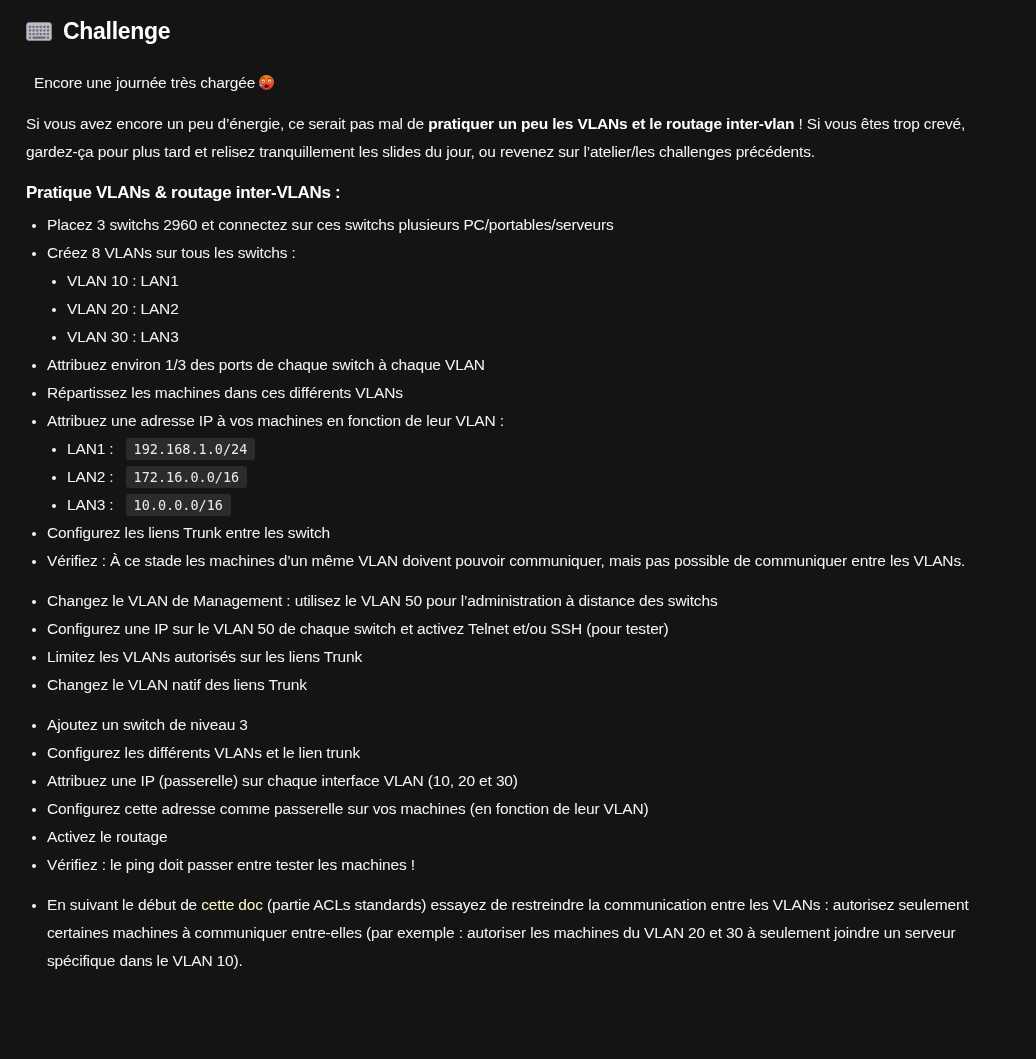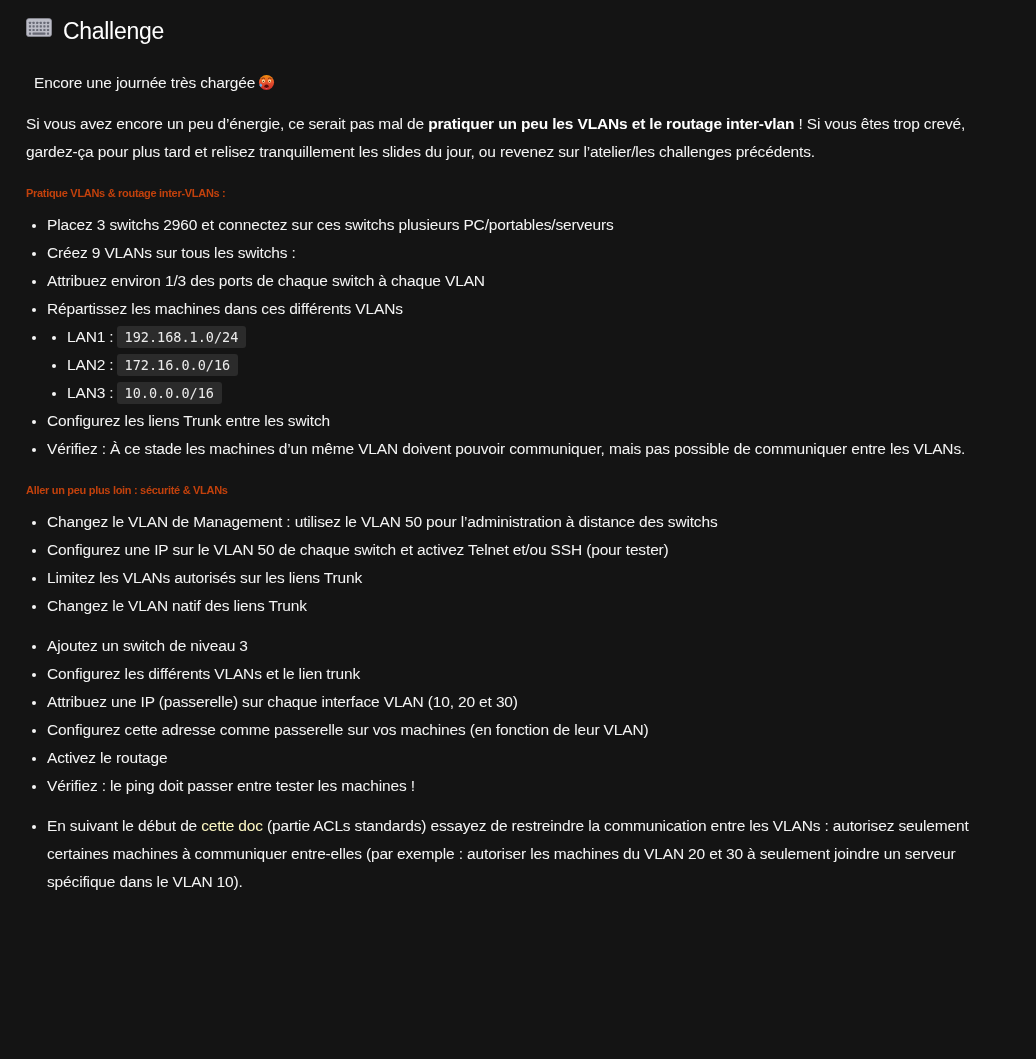--- a/index.html
+++ b/index.html
@@ -14,37 +14,37 @@
     letter-spacing: -0.15px;
   }
   main.doc {
     box-sizing: border-box;
     width: 1036px;
     min-height: 1059px;
     padding: 14px 26px 24px 26px;
   }
   h1.page-title {
     display: flex;
-    align-items: flex-start;
+    align-items: center;
     gap: 11px;
     font-size: 23px;
-    font-weight: 400;
+    font-weight: 700;
     letter-spacing: -0.3px;
     margin: 4px 0 24px 0;
     color: #ffffff;
   }
   h1 .kbd-wrap { display: inline-flex; align-items: center; }
   p { margin: 10px 0; line-height: 28px; }
   p.greeting { margin: 18px 0 10px 8px; }
   p.intro { margin: 10px 0 8px 0; }
   h2.section-heading {
-    font-size: 11px;
+    font-size: 17px;
     font-weight: 700;
     letter-spacing: -0.3px;
-    color: #c2410c;
+    color: #ffffff;
     margin: 14px 0 5px 0;
     line-height: 26px;
   }
   ul.doc-list {
     margin: 0 0 12px 0;
     padding-left: 21px;
     list-style: disc;
   }
   ul.doc-list ul {
     margin: 0;
@@ -57,21 +57,21 @@
   li::marker { color: #f5f5f5; font-size: 0.85em; }
   strong { font-weight: 700; color: #ffffff; }
   code.inline-code {
     font-family: "DejaVu Sans Mono", "Liberation Mono", monospace;
     font-size: 13.5px;
     letter-spacing: 0;
     background: #2b2b2b;
     color: #ececec;
     padding: 3px 8px;
     border-radius: 3px;
-    margin-left: 3px;
+    margin-left: 12px;
   }
   a.doc-link {
     color: #fef9c3;
     text-decoration: none;
     cursor: pointer;
   }
   .emoji {
     display: inline-block;
     vertical-align: -3px;
     margin-left: 3px;
@@ -134,36 +134,40 @@
         <path d="M14.5 28 q3.5 3 7 0 q-1 3.5 -3.5 3.5 q-2.5 0 -3.5 -3.5z" fill="#e75a70"></path>
         <path d="M4.5 20 q-3 4.5 0 6.5 q3 2 4.5 -1.5 q1 -2.8 -4.5 -5z" fill="#5dadec"></path>
       </svg>
     </span></p>
 
   <p class="intro"><span>Si vous avez encore un peu d’énergie, ce serait pas mal de </span><strong>pratiquer un peu les VLANs et le routage inter-vlan</strong><span> ! Si vous êtes trop crevé, gardez-ça pour plus tard et relisez tranquillement les slides du jour, ou revenez sur l’atelier/les challenges précédents.</span></p>
 
   <h2 class="section-heading">Pratique VLANs &amp; routage inter-VLANs :</h2>
   <ul class="doc-list">
     <li><span>Placez 3 switchs 2960 et connectez sur ces switchs plusieurs PC/portables/serveurs</span></li>
-    <li><span>Créez 9 VLANs sur tous les switchs :</span>
+    <li><span>Créez 8 VLANs sur tous les switchs :</span>
+      <ul>
+        <li><span>VLAN 10 : LAN1</span></li>
+        <li><span>VLAN 20 : LAN2</span></li>
+        <li><span>VLAN 30 : LAN3</span></li>
+      </ul>
     </li>
     <li><span>Attribuez environ 1/3 des ports de chaque switch à chaque VLAN</span></li>
     <li><span>Répartissez les machines dans ces différents VLANs</span></li>
-    <li>
+    <li><span>Attribuez une adresse IP à vos machines en fonction de leur VLAN :</span>
       <ul>
         <li><span>LAN1 :</span><code class="inline-code">192.168.1.0/24</code></li>
         <li><span>LAN2 :</span><code class="inline-code">172.16.0.0/16</code></li>
         <li><span>LAN3 :</span><code class="inline-code">10.0.0.0/16</code></li>
       </ul>
     </li>
     <li><span>Configurez les liens Trunk entre les switch</span></li>
     <li><span>Vérifiez : À ce stade les machines d’un même VLAN doivent pouvoir communiquer, mais pas possible de communiquer entre les VLANs.</span></li>
   </ul>
 
-  <h2 class="section-heading">Aller un peu plus loin : sécurité &amp; VLANs</h2>
   <ul class="doc-list">
     <li><span>Changez le VLAN de Management : utilisez le VLAN 50 pour l’administration à distance des switchs</span></li>
     <li><span>Configurez une IP sur le VLAN 50 de chaque switch et activez Telnet et/ou SSH (pour tester)</span></li>
     <li><span>Limitez les VLANs autorisés sur les liens Trunk</span></li>
     <li><span>Changez le VLAN natif des liens Trunk</span></li>
   </ul>
 
   <ul class="doc-list">
     <li><span>Ajoutez un switch de niveau 3</span></li>
     <li><span>Configurez les différents VLANs et le lien trunk</span></li>

